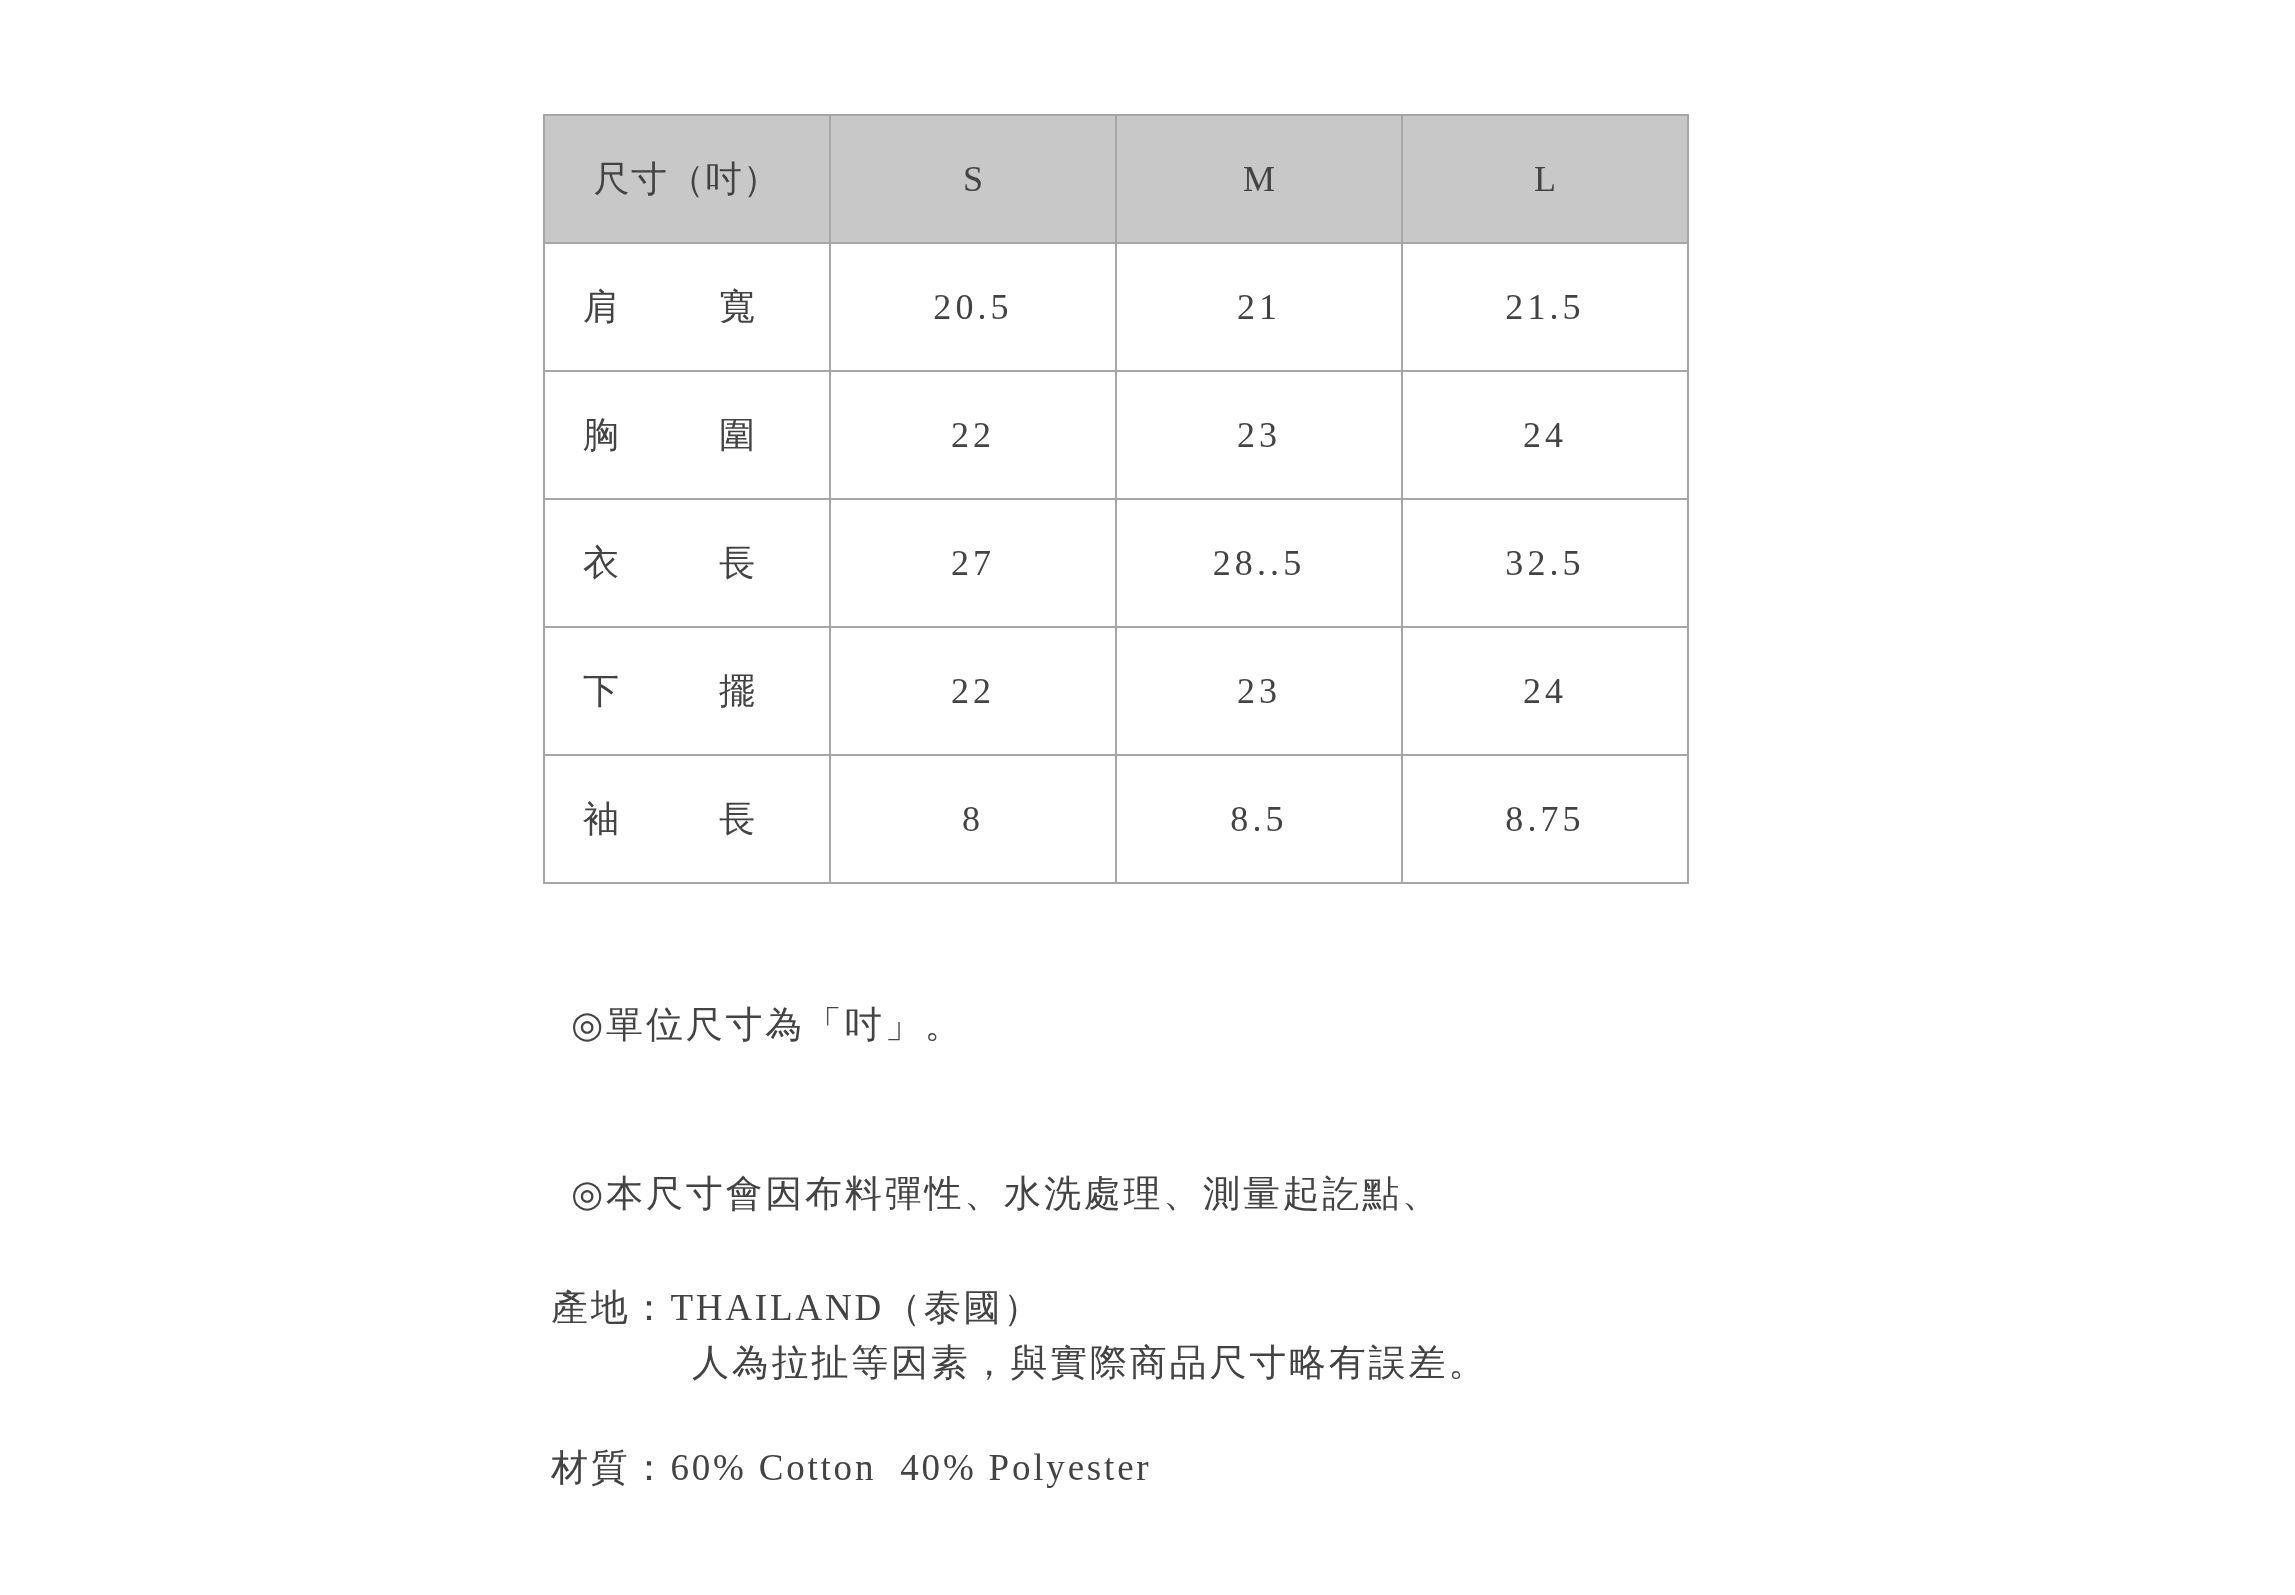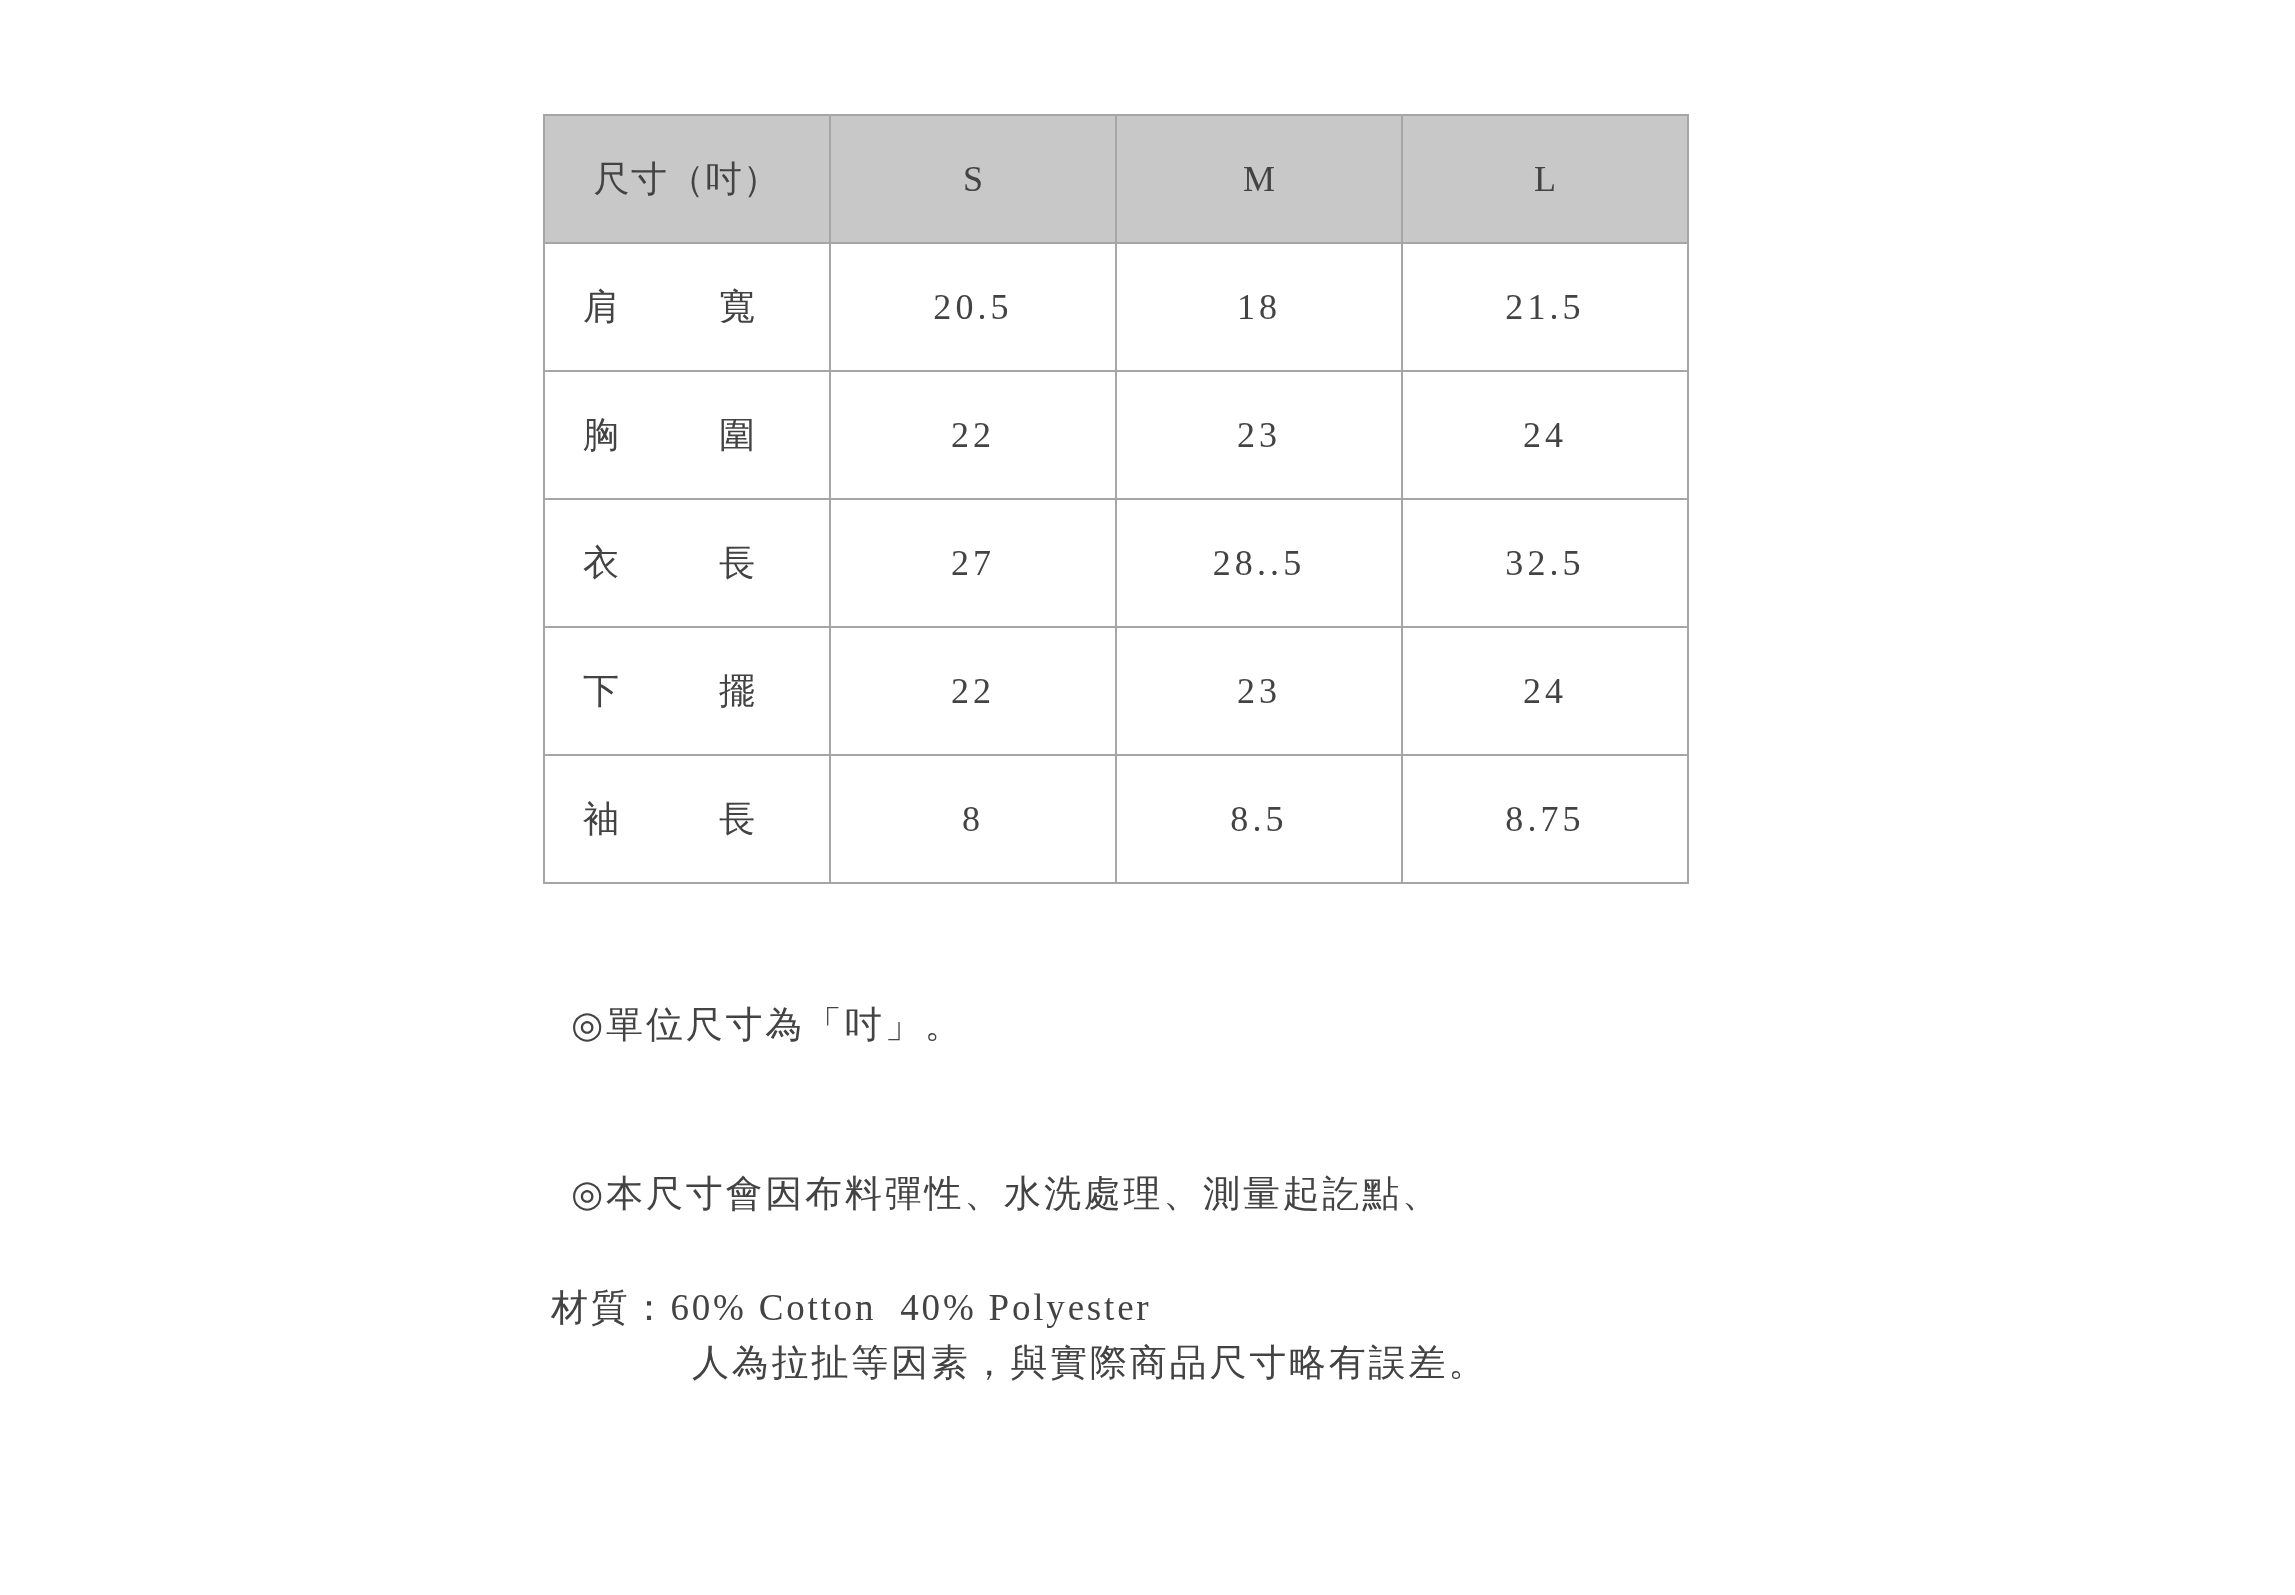--- a/index.html
+++ b/index.html
@@ -103,21 +103,21 @@
     </thead>
     <tbody>
       <tr>
         <td>
           <div class="label-pair">
             <span>肩</span>
             <span>寬</span>
           </div>
         </td>
         <td class="value-cell">20.5</td>
-        <td class="value-cell">18</td>
+        <td class="value-cell">21</td>
         <td class="value-cell">21.5</td>
       </tr>
       <tr>
         <td>
           <div class="label-pair">
             <span>胸</span>
             <span>圍</span>
           </div>
         </td>
         <td class="value-cell">22</td>
@@ -160,19 +160,20 @@
     </tbody>
   </table>
 
   <div class="notes">
     <div class="note-line">◎單位尺寸為「吋」。</div>
     <div class="note-line">◎本尺寸會因布料彈性、水洗處理、測量起訖點、</div>
     <div class="note-line indented">人為拉扯等因素，與實際商品尺寸略有誤差。</div>
   </div>
 
   <div class="product-info">
+    <div class="info-line">產地：THAILAND（泰國）</div>
     <div class="info-line">材質：60% Cotton  40% Polyester</div>
     
     
   </div>
 
 </div>
 
 
 </body></html>

